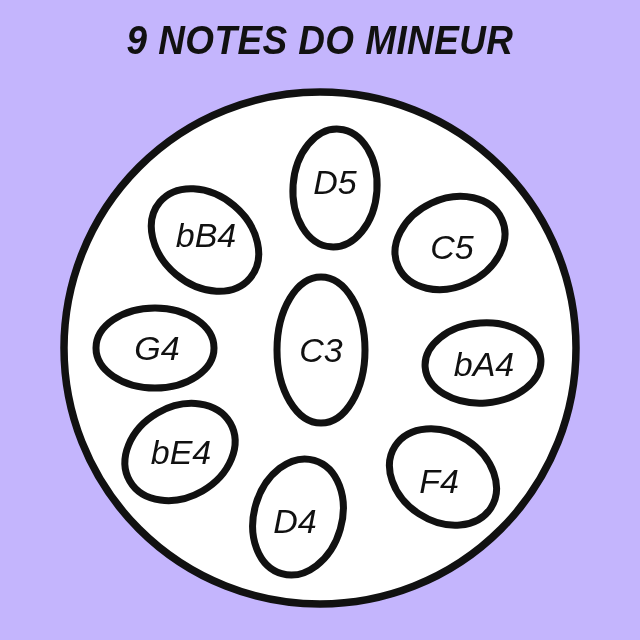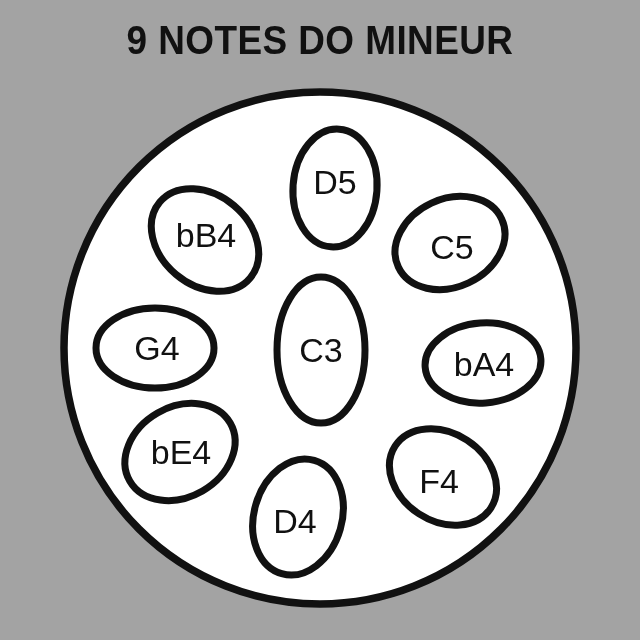--- a/index.html
+++ b/index.html
@@ -62,21 +62,21 @@
     font-weight: 400;
     fill: #111111;
     text-anchor: middle;
     dominant-baseline: central;
     letter-spacing: 0px;
   }
 </style>
 </head>
 <body>
 
-<div id="scene" style="background: #a3a3a3;">
+<div id="scene" style="background: #c4b5fd; font-style: italic;">
 
   <div id="title">9 NOTES DO MINEUR</div>
 
   <svg id="drum-svg" viewBox="0 0 640 640" xmlns="http://www.w3.org/2000/svg">
 
     <circle class="drum-shell" id="shell-circle" cx="320" cy="348" r="256" stroke-width="7.5"></circle>
 
     <g id="outer-notes">
 
       <g>

